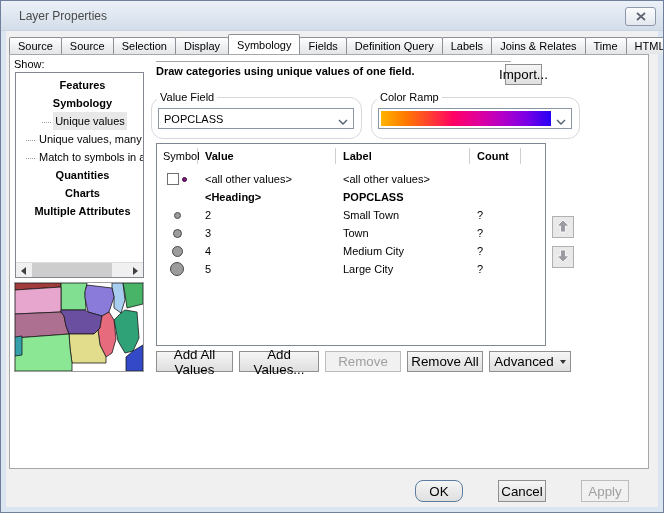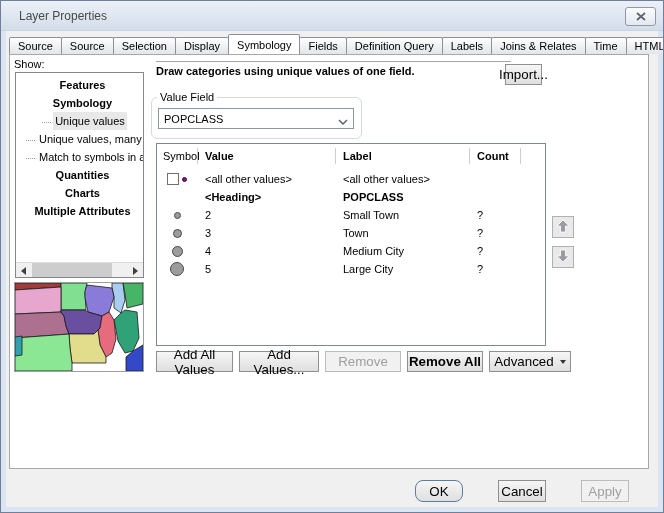--- a/index.html
+++ b/index.html
@@ -83,21 +83,21 @@
   .description{ position:absolute; left:155px; top:64px; font-weight:bold; z-index:2; }
   .btn{
     background:linear-gradient(#f6f6f6,#ebebeb 45%,#dfdfdf);
     border:1px solid #8f8f8f; text-align:center; cursor:default;
     display:flex; align-items:center; justify-content:center;
   }
   .btn.disabled{ color:#9f9f9f; border-color:#bcbcbc; background:#f1f1f1; }
   .import-btn{ position:absolute; left:504px; top:63px; width:37px; height:21px; z-index:2; }
 
   
-  .groupbox{ position:absolute; border:1px solid #d5d9de; border-radius:6px; z-index:2; }
+  .groupbox{ position:absolute; border:1px solid #d5d9de; border-radius:12px; z-index:2; }
   .gb-valuefield{ left:150px; top:96px; width:211px; height:42px; }
   .gb-colorramp{ left:370px; top:96px; width:209px; height:42px; }
   .gb-label{ position:absolute; top:-7px; left:5px; background:#fff; padding:0 3px; white-space:nowrap; }
 
   .combo{
     position:absolute; background:#fff; border:1px solid #8a96a3; height:21px;
     display:flex; align-items:center;
   }
   .combo-vf{ left:6px; top:10px; width:196px; padding-left:5px; }
   .combo-cr{ left:6px; top:10px; width:194px; padding:2px; }
@@ -129,21 +129,21 @@
   .updown{
     position:absolute; width:22px; height:22px; z-index:2;
     background:#e9e9e9; border:1px solid #b0b0b0;
     display:flex; align-items:center; justify-content:center;
   }
   .btn-up{ left:551px; top:215px; } .btn-down{ left:551px; top:245px; }
 
   
   .act{ position:absolute; top:350px; height:21px; z-index:2; }
   .a-0{ left:155px; width:77px; } .a-1{ left:238px; width:80px; }
-  .a-2{ left:324px; width:76px; } .a-3{ left:406px; width:76px;font-weight:bold; }
+  .a-2{ left:324px; width:76px; } .a-3{ left:406px; width:76px; }
   .a-4{ left:488px; width:82px; }
   .drop-arrow{ width:0; height:0; margin-left:6px; border-style:solid; border-width:4px 3.5px 0 3.5px; border-color:#333 transparent transparent transparent; }
 
   
   .fbtn{ position:absolute; top:479px; height:22px; width:48px; z-index:2; }
   .f-0{ left:414px; border-color:#5a7da0;border-radius:8px; } .f-1{ left:497px; } .f-2{ left:580px; }
 </style>
 </head>
 <body>
 
@@ -230,20 +230,31 @@
     <div class="combo combo-vf">
       <span>POPCLASS</span>
       <span class="chevron">
         <svg width="10" height="7" viewBox="0 0 10 7">
             <polyline points="1,1 5,5 9,1" stroke="#505f6e" stroke-width="1.4" fill="none"></polyline>
           </svg>
       </span>
     </div>
   </div>
 
+  <div class="groupbox gb-colorramp">
+    <span class="gb-label">Color Ramp</span>
+    <div class="combo combo-cr">
+      <div class="ramp" id="ramp" style="background: linear-gradient(90deg, rgb(255, 180, 0), rgb(255, 122, 0), rgb(255, 64, 48), rgb(255, 0, 102), rgb(224, 0, 156), rgb(180, 0, 200), rgb(122, 0, 230), rgb(38, 0, 244));"></div>
+      <span class="chevron">
+        <svg width="10" height="7" viewBox="0 0 10 7">
+            <polyline points="1,1 5,5 9,1" stroke="#505f6e" stroke-width="1.4" fill="none"></polyline>
+          </svg>
+      </span>
+    </div>
+  </div>
 
   <div class="vtable">
     <div class="vhead" id="table-header">
       <div class="hdiv d-0"></div>
         <div class="hdiv d-1"></div>
         <div class="hdiv d-2"></div>
         <div class="hdiv d-3"></div>
     <span class="hcell h-0">Symbol</span>
         <span class="hcell h-1">Value</span>
         <span class="hcell h-2">Label</span>

